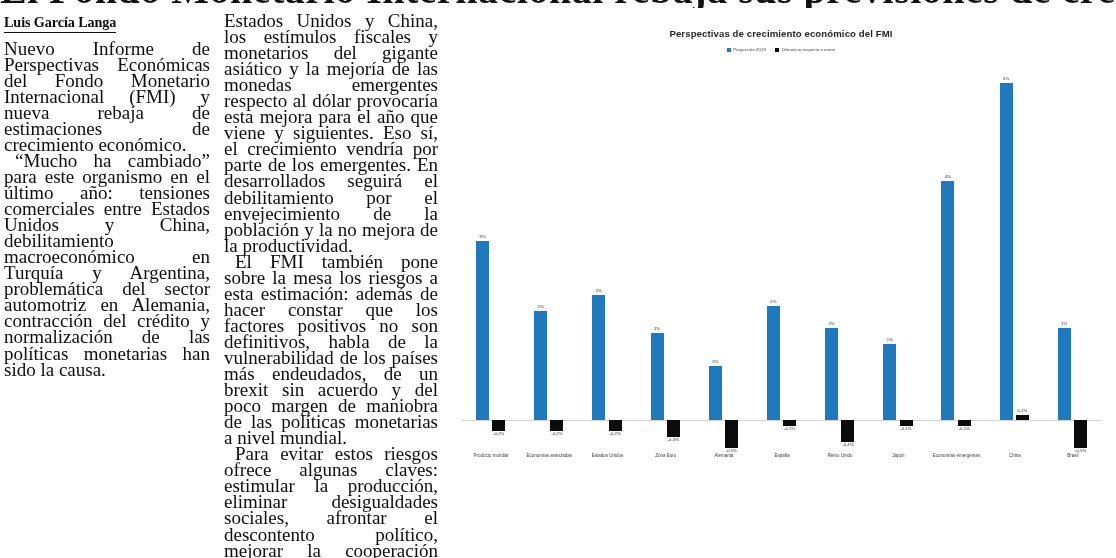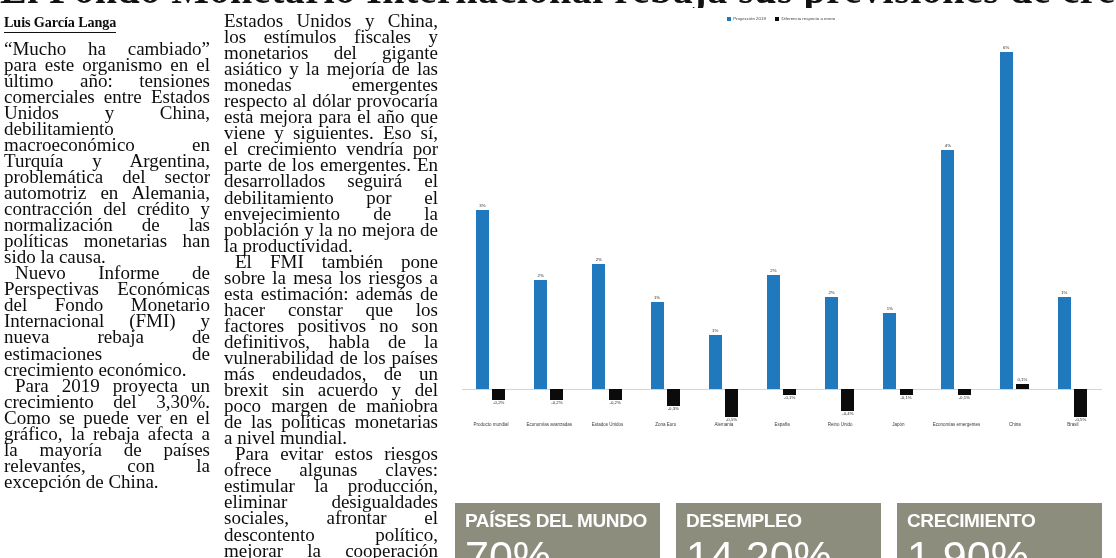--- a/index.html
+++ b/index.html
@@ -182,33 +182,33 @@
 <body>
 
 <div id="page">
 
   <div class="top-strip">
     <div class="clip-title">El  Fondo  Monetario  Internacional  rebaja  sus  previsiones  de  crecimiento</div>
   </div>
 
   <div class="col" id="col1">
     <div class="byline">Luis García Langa</div>
+    <p class="para">Nuevo Informe de Perspectivas Económicas del Fondo Monetario Internacional (FMI) y nueva rebaja de estimaciones de crecimiento económico.</p>
     <p class="para">“Mucho ha cambiado” para este organismo en el último año: tensiones comerciales entre Estados Unidos y China, debilitamiento macroeconómico en Turquía y Argentina, problemática del sector automotriz en Alemania, contracción del crédito y normalización de las políticas monetarias han sido la causa.</p>
-    <p class="para">Nuevo Informe de Perspectivas Económicas del Fondo Monetario Internacional (FMI) y nueva rebaja de estimaciones de crecimiento económico.</p>
-    <p class="para">Para 2019 proyecta un crecimiento del 3,30%. Como se puede ver en el gráfico, la rebaja afecta a la mayoría de países relevantes, con la excepción de China.</p>
   </div>
 
   <div class="col" id="col2">
     <p class="para">Estados Unidos y China, los estímulos fiscales y monetarios del gigante asiático y la mejoría de las monedas emergentes respecto al dólar provocaría esta mejora para el año que viene y siguientes. Eso sí, el crecimiento vendría por parte de los emergentes. En desarrollados seguirá el debilitamiento por el envejecimiento de la población y la no mejora de la productividad.</p>
     <p class="para">El FMI también pone sobre la mesa los riesgos a esta estimación: además de hacer constar que los factores positivos no son definitivos, habla de la vulnerabilidad de los países más endeudados, de un brexit sin acuerdo y del poco margen de maniobra de las políticas monetarias a nivel mundial.</p>
     <p class="para">Para evitar estos riesgos ofrece algunas claves: estimular la producción, eliminar desigualdades sociales, afrontar el descontento político, mejorar la cooperación multilateral y luchar contra el cambio climático.</p>
     <p class="para">Por último, respecto a España,</p>
   </div>
 
   <div id="chart-panel">
+    <div class="chart-title">Perspectivas de crecimiento económico del FMI</div>
     <div class="chart-legend" id="chart-legend">
         <div class="legend-item">
           <span class="legend-swatch" style="background: rgb(32, 121, 189);"></span>
           <span>Proyección 2019</span>
         </div>
         <div class="legend-item">
           <span class="legend-swatch" style="background: rgb(11, 11, 11);"></span>
           <span>Diferencia respecto a enero</span>
         </div>
       </div>
@@ -289,28 +289,14 @@
             <div class="bar pos" style="height: 92.5556px; top: 261.333px; left: 24%; background: rgb(32, 121, 189);"></div>
             <div class="bar-label" style="top: 255.333px; left: 24%; width: 13px;">1%</div>
             <div class="bar neg" style="height: 27.2222px; top: 353.889px; left: 52%; background: rgb(11, 11, 11);"></div>
             <div class="bar-label" style="top: 382.111px; left: 52%; width: 13px;">-0,5%</div>
             <div class="cat-label" style="top: 388px;">Brasil</div>
           </div>
         </div>
     </div>
   </div>
 
-  <div id="infoboxes">
-      <div class="infobox">
-        <div class="ib-title">PAÍSES DEL MUNDO</div>
-        <div class="ib-value">70%</div>
-      </div>
-      <div class="infobox">
-        <div class="ib-title">DESEMPLEO</div>
-        <div class="ib-value">14,20%</div>
-      </div>
-      <div class="infobox">
-        <div class="ib-title">CRECIMIENTO</div>
-        <div class="ib-value">1,90%</div>
-      </div>
-    </div>
 
 </div>
 
 </body></html>

